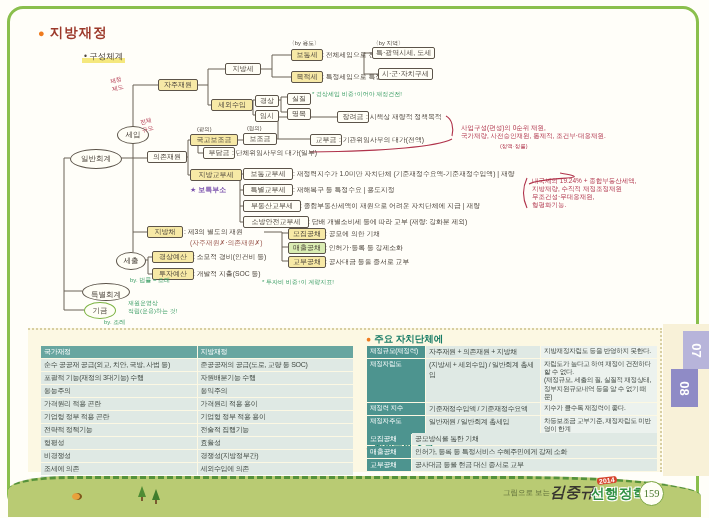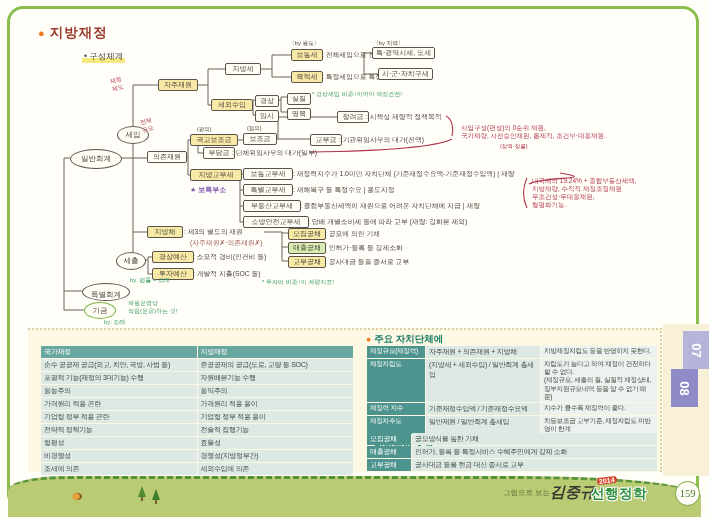--- a/index.html
+++ b/index.html
@@ -41,21 +41,21 @@
   .tab{position:absolute;display:flex;align-items:center;justify-content:center;color:#fff;font-weight:bold;font-size:13px;}
   .tab span{display:block;transform:rotate(90deg);}
   #tab07{left:683px;top:331px;width:26px;height:38px;background:#b7b4da;}
   #tab08{left:671px;top:369px;width:27px;height:38px;background:#8f8bc6;}
   
   #footer{position:absolute;left:8px;top:476px;width:693px;height:38px;background:#b9cb73;border-top:3px dashed #55923a;border-radius:60px 180px 0 0/14px 20px;}
   .tagline{position:absolute;left:503px;top:488px;font-size:7.5px;color:#5f6e3a;}
   .logo-name{position:absolute;left:550px;top:483px;font-size:15px;font-weight:bold;font-style:italic;color:#37352f;font-family:"Liberation Serif","DejaVu Serif",serif;}
   .logo-year{position:absolute;left:597px;top:477px;font-size:7px;font-weight:bold;color:#fff;background:#d6452e;border-radius:3px;padding:0 2px;transform:rotate(-7deg);}
   .logo-title{position:absolute;left:591px;top:485px;font-size:13.5px;font-weight:bold;color:#2f9042;letter-spacing:0.5px;text-shadow:1px 1px 0 #fff,-1px 1px 0 #fff,1px -1px 0 #fff,-1px -1px 0 #fff;}
-  .pg-badge{position:absolute;left:639px;top:481px;width:23px;height:23px;background:#fffef6;border:1.5px solid #7aa43e;border-radius:50%;display:flex;align-items:center;justify-content:center;font-size:10.5px;color:#4a7a2e;font-family:"Liberation Serif",serif;margin-left:36px;}
+  .pg-badge{position:absolute;left:639px;top:481px;width:23px;height:23px;background:#fffef6;border:1.5px solid #7aa43e;border-radius:50%;display:flex;align-items:center;justify-content:center;font-size:10.5px;color:#4a7a2e;font-family:"Liberation Serif",serif;}
   
   .bug{position:absolute;left:72px;top:493px;width:10px;height:7px;background:#e8a13c;border-radius:50%;box-shadow:inset -2px 0 0 #7a5a20;}
   .tree{position:absolute;width:0;height:0;border-left:4px solid transparent;border-right:4px solid transparent;border-bottom:11px solid #4e8c34;}
   .trunk{position:absolute;width:2px;height:4px;background:#7a5a30;}
 </style>
 </head>
 <body>
 
 <div id="page">
   <div id="frame"></div>

